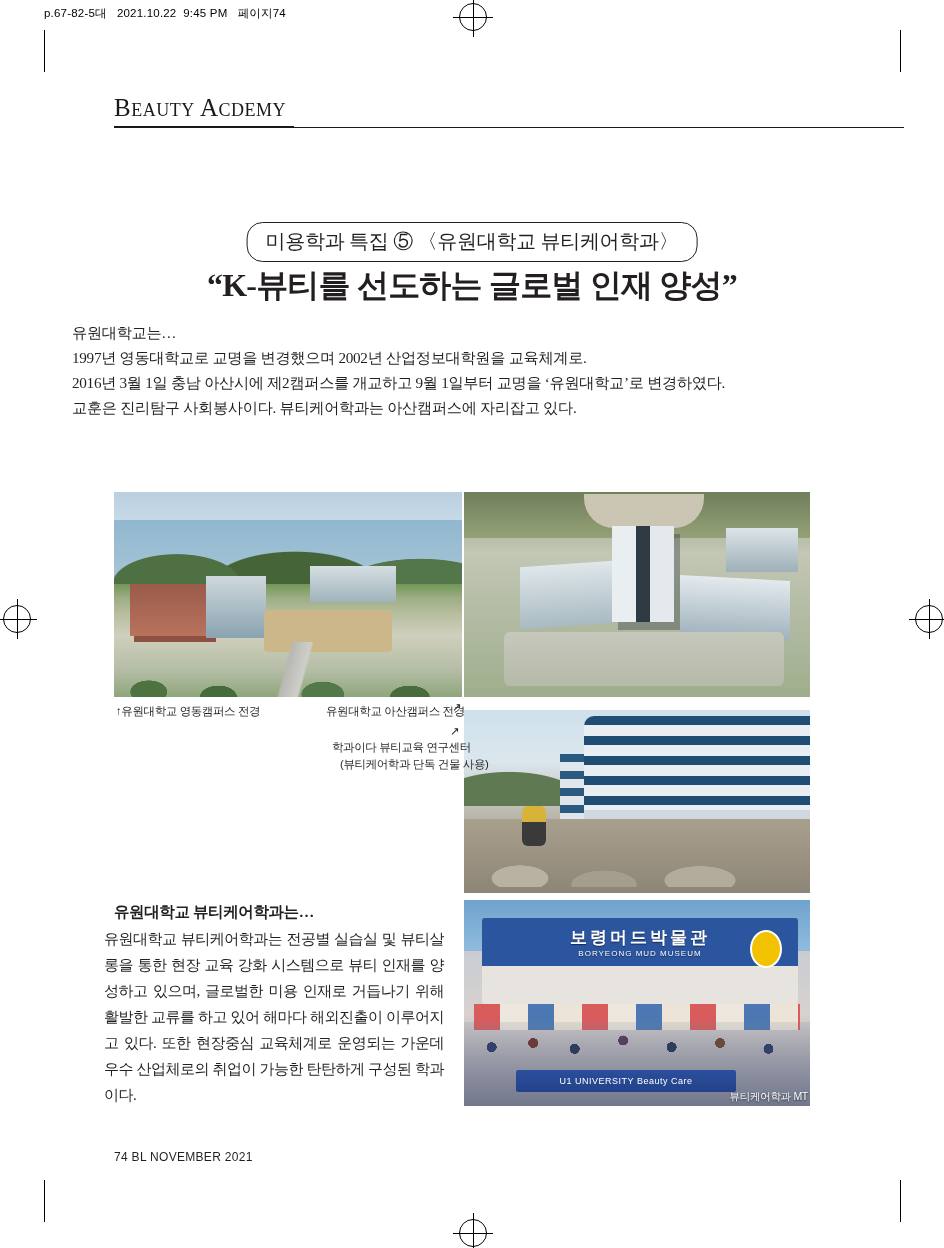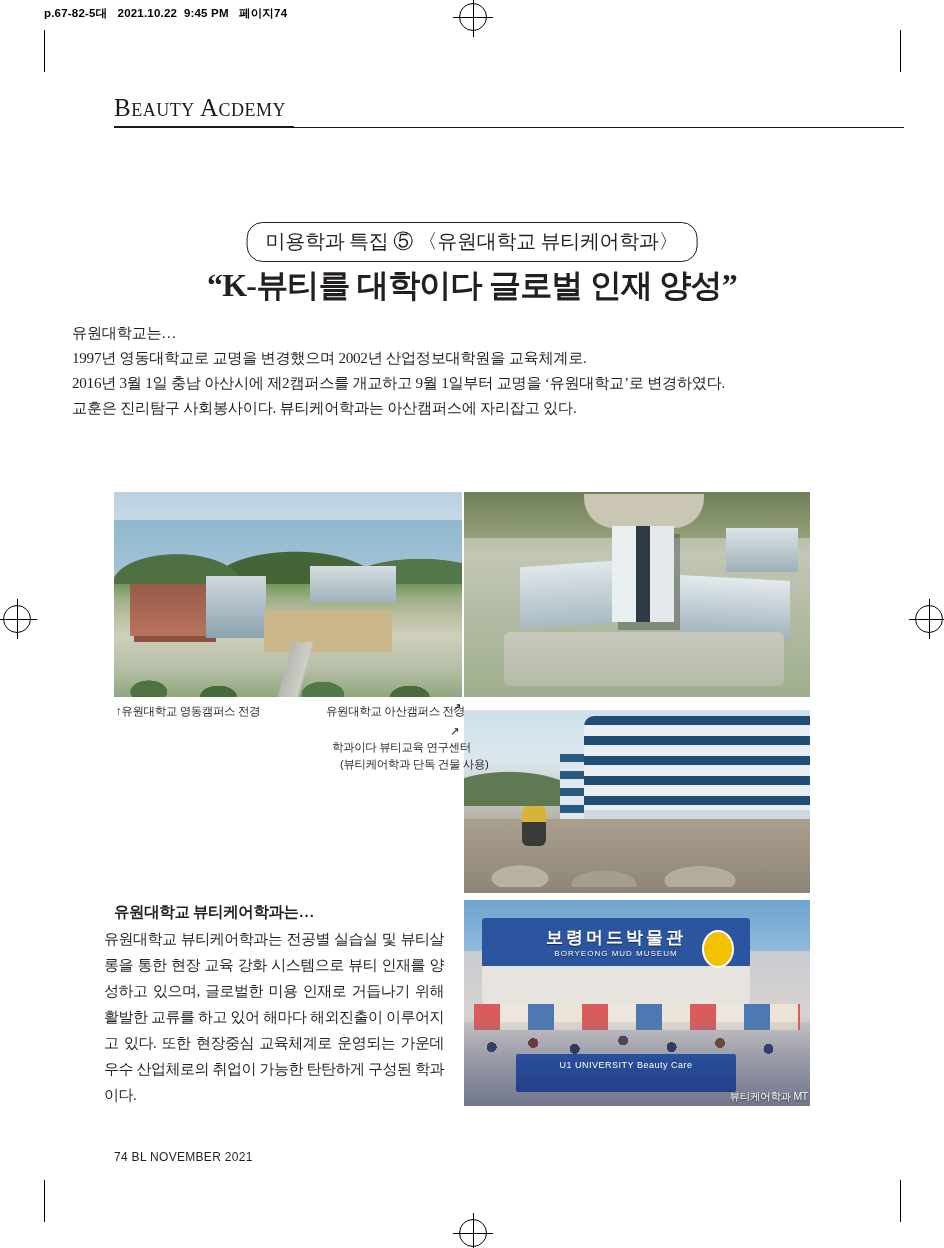--- a/index.html
+++ b/index.html
@@ -52,21 +52,20 @@
   
   .slug {
     position: absolute;
     top: 6px;
     left: 44px;
     font-family: "Liberation Sans", sans-serif;
     font-size: 11.5px;
     letter-spacing: 0.2px;
     color: #000;
     white-space: pre;
-    font-weight: bold;
   }
 
   
   .section-header {
     position: absolute;
     left: 114px;
     top: 94px;
     font-family: "Liberation Serif", serif;
     font-size: 25px;
     letter-spacing: 0.5px;
@@ -261,21 +260,21 @@
     border-radius: 6px;
   }
 
   
   #photo-group {
     left: 464px; top: 900px; width: 346px; height: 206px;
     background: linear-gradient(to bottom,#7aa6cd 0%, #6f9ec8 24%, #c8ccd2 25%, #d8d2cf 55%, #8e93a6 100%);
   }
   #photo-group .sky { position:absolute; left:0; right:0; top:0; height:50px; background:linear-gradient(to bottom,#6fa2cd,#8fbbdd); }
   #photo-group .museum {
-    position: absolute; left: 18px; top: 18px; width: 268px; height: 86px;
+    position: absolute; left: 18px; top: 18px; width: 316px; height: 86px;
     background: linear-gradient(to bottom,#2c55a0 0 56%, #e7e3de 56% 100%);
     border-radius: 3px;
   }
   #photo-group .signtext {
     position: absolute; left: 0; right: 0; top: 8px;
     text-align: center; color: #fff; font-weight: 700;
     font-family: "Liberation Sans", sans-serif;
     font-size: 17px; letter-spacing: 3px;
     text-shadow: 0 1px 1px rgba(0,0,0,.5);
   }
@@ -295,21 +294,21 @@
       radial-gradient(circle 7px at 8% 30%, #34406b 0 70%, transparent 72%),
       radial-gradient(circle 7px at 20% 25%, #6b3b3b 0 70%, transparent 72%),
       radial-gradient(circle 7px at 32% 32%, #2f3c5e 0 70%, transparent 72%),
       radial-gradient(circle 7px at 46% 22%, #55405f 0 70%, transparent 72%),
       radial-gradient(circle 7px at 60% 30%, #2f3c5e 0 70%, transparent 72%),
       radial-gradient(circle 7px at 74% 25%, #6b4a3b 0 70%, transparent 72%),
       radial-gradient(circle 7px at 88% 32%, #33406b 0 70%, transparent 72%),
       linear-gradient(to bottom, rgba(120,128,150,.15), rgba(92,98,120,.55));
   }
   #photo-group .banner {
-    position: absolute; left: 52px; bottom: 14px; width: 220px; height: 38px;
+    position: absolute; left: 52px; bottom: 14px; width: 220px; height: 22px;
     background: linear-gradient(to bottom,#2b4f9c,#24418a);
     border-radius: 2px; color: #fff;
     font-family: "Liberation Sans", sans-serif;
     font-size: 9px; text-align: center; line-height: 22px;
     letter-spacing: .5px;
     margin-top: 6px;
   }
   .cap-overlay {
     position: absolute;
     right: 2px; bottom: 2px;
@@ -365,21 +364,21 @@
 <div class="reg-mark" style="left:915px;top:605px;"></div>
 <div class="reg-mark" style="left:459px;top:1219px;"></div>
 
 <div class="slug">p.67-82-5대   2021.10.22  9:45 PM   페이지74</div>
 
 <div class="header-rule-long"></div>
 <div class="section-header">Beauty Acdemy</div>
 <div class="header-rule"></div>
 
 <div class="badge">미용학과 특집 ⑤ 〈유원대학교 뷰티케어학과〉</div>
-<div class="headline">“K-뷰티를 대학이다 글로벌 인재 양성”</div>
+<div class="headline">“K-뷰티를 선도하는 글로벌 인재 양성”</div>
 
 <div class="intro">
   <div>유원대학교는…</div>
   <div>1997년 영동대학교로 교명을 변경했으며 2002년 산업정보대학원을 교육체계로.</div>
   <div>2016년 3월 1일 충남 아산시에 제2캠퍼스를 개교하고 9월 1일부터 교명을 ‘유원대학교’로 변경하였다.</div>
   <div>교훈은 진리탐구 사회봉사이다. 뷰티케어학과는 아산캠퍼스에 자리잡고 있다.</div>
 </div>
 
 <div class="photo" id="photo-yeongdong">
   <div class="mtn"></div>

